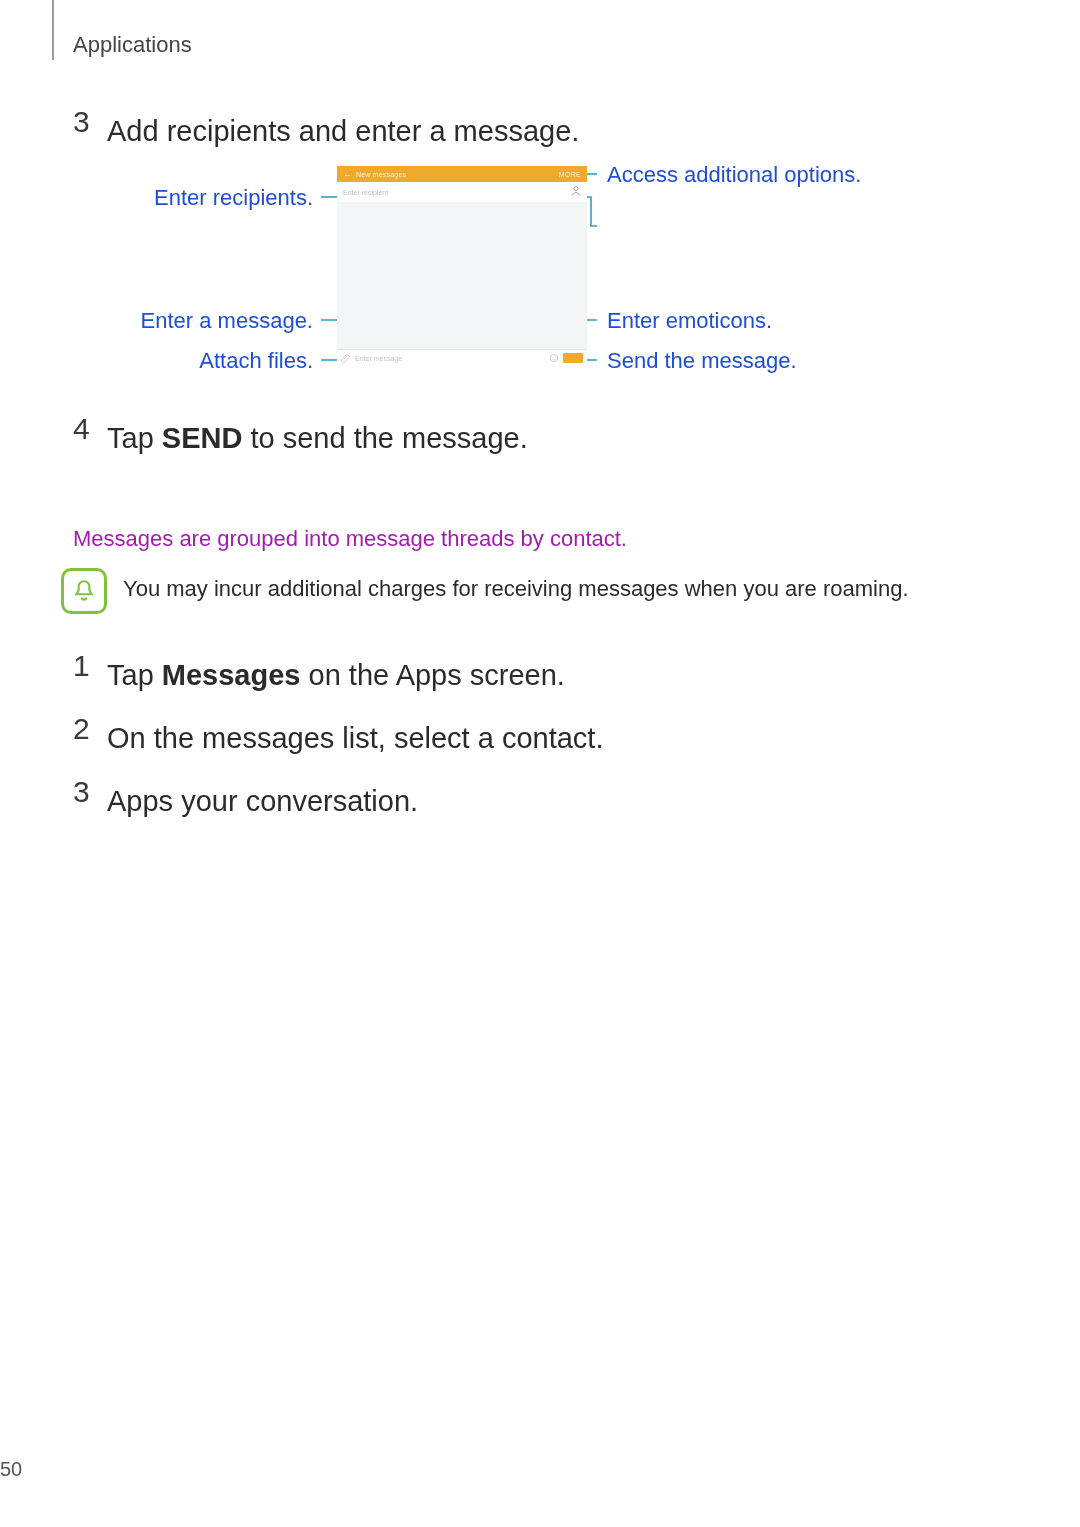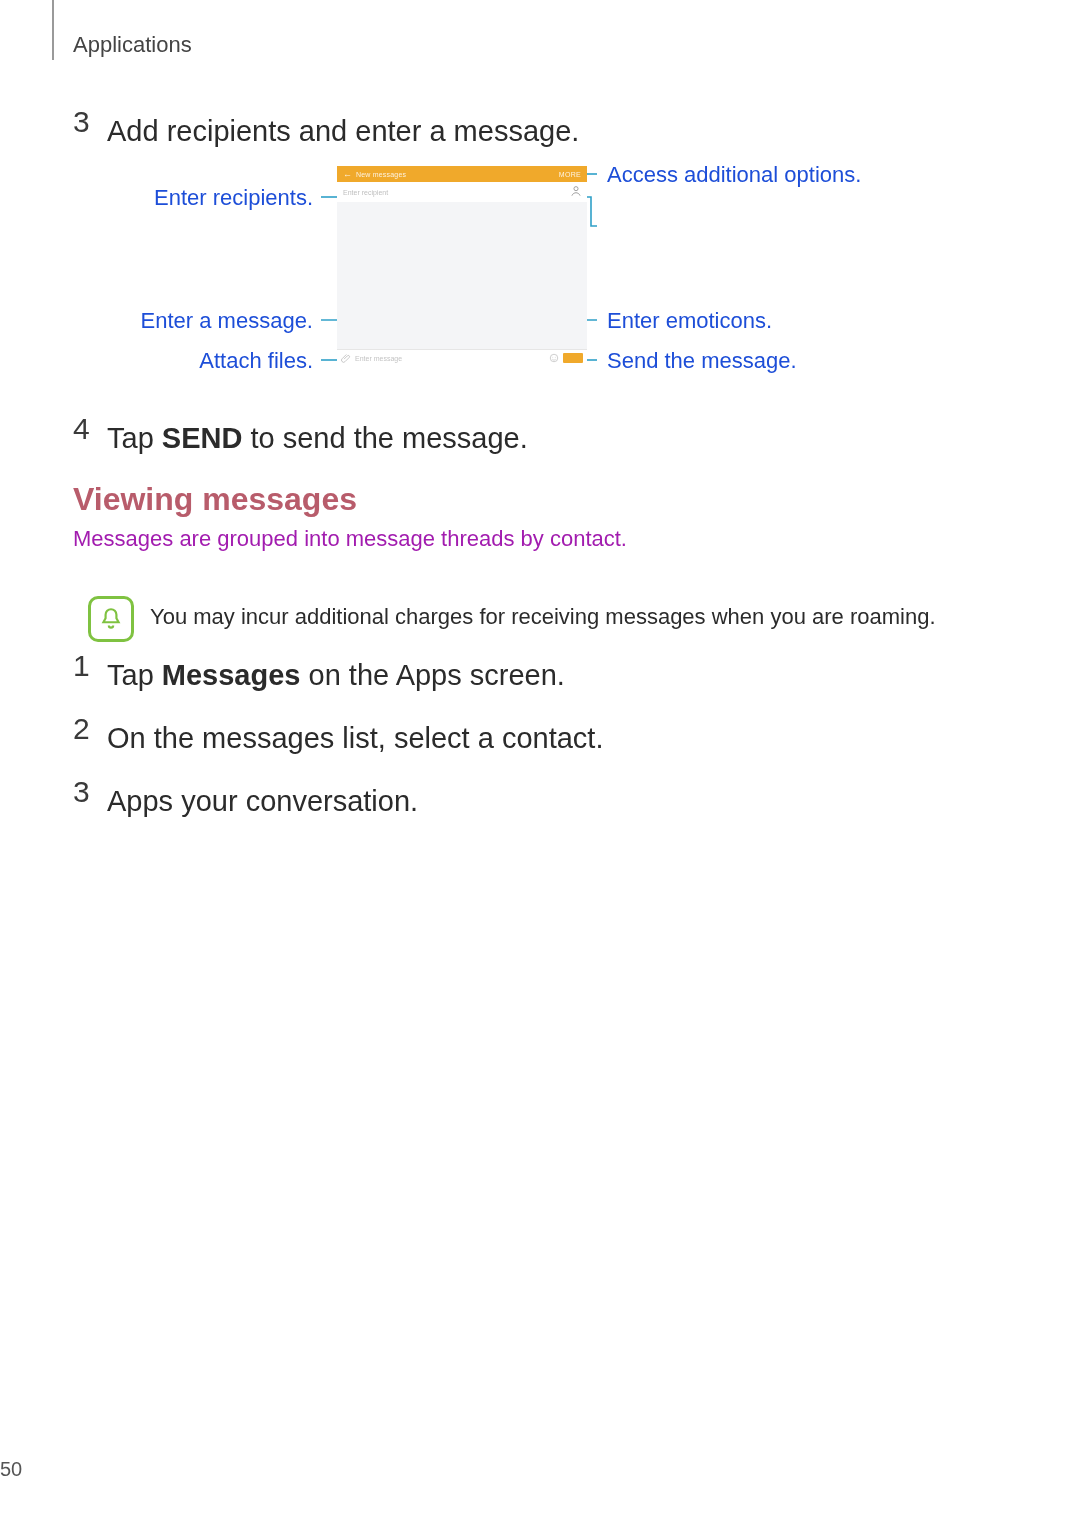--- a/index.html
+++ b/index.html
@@ -69,22 +69,21 @@
   .para {
     position: absolute;
     left: 73px;
     font-size: 22px;
     color: #a21caf;
   }
 
   
   .note {
     position: absolute;
-    left: 88px;
-    margin-top: 28px;
+    left: 61px;
   }
   .note-icon {
     position: absolute;
     left: 0;
     top: -2px;
     width: 40px;
     height: 40px;
     border: 3px solid #7fc241;
     border-radius: 10px;
     display: flex;
@@ -249,21 +248,20 @@
     </div>
   </div>
 
   <div class="step" style="top:420px">
     <div class="num">4</div>
     <div class="text">
       <span>Tap </span><b>SEND</b><span> to send the message.</span>
     </div>
   </div>
 
-  <div class="section-title" style="top:481px">Viewing messages</div>
 
   <div class="para" style="top:526px">Messages are grouped into message threads by contact.</div>
 
   <div class="note" style="top:570px">
     <div class="note-icon">
       <svg viewBox="0 0 24 24">
           <path d="M12 3a5 5 0 00-5 5v3.3L5 15h14l-2-3.7V8a5 5 0 00-5-5z" fill="none" stroke="#7fc241" stroke-width="2"></path>
           <path d="M10 18a2 2 0 004 0" fill="none" stroke="#7fc241" stroke-width="2"></path>
         </svg>
     </div>

